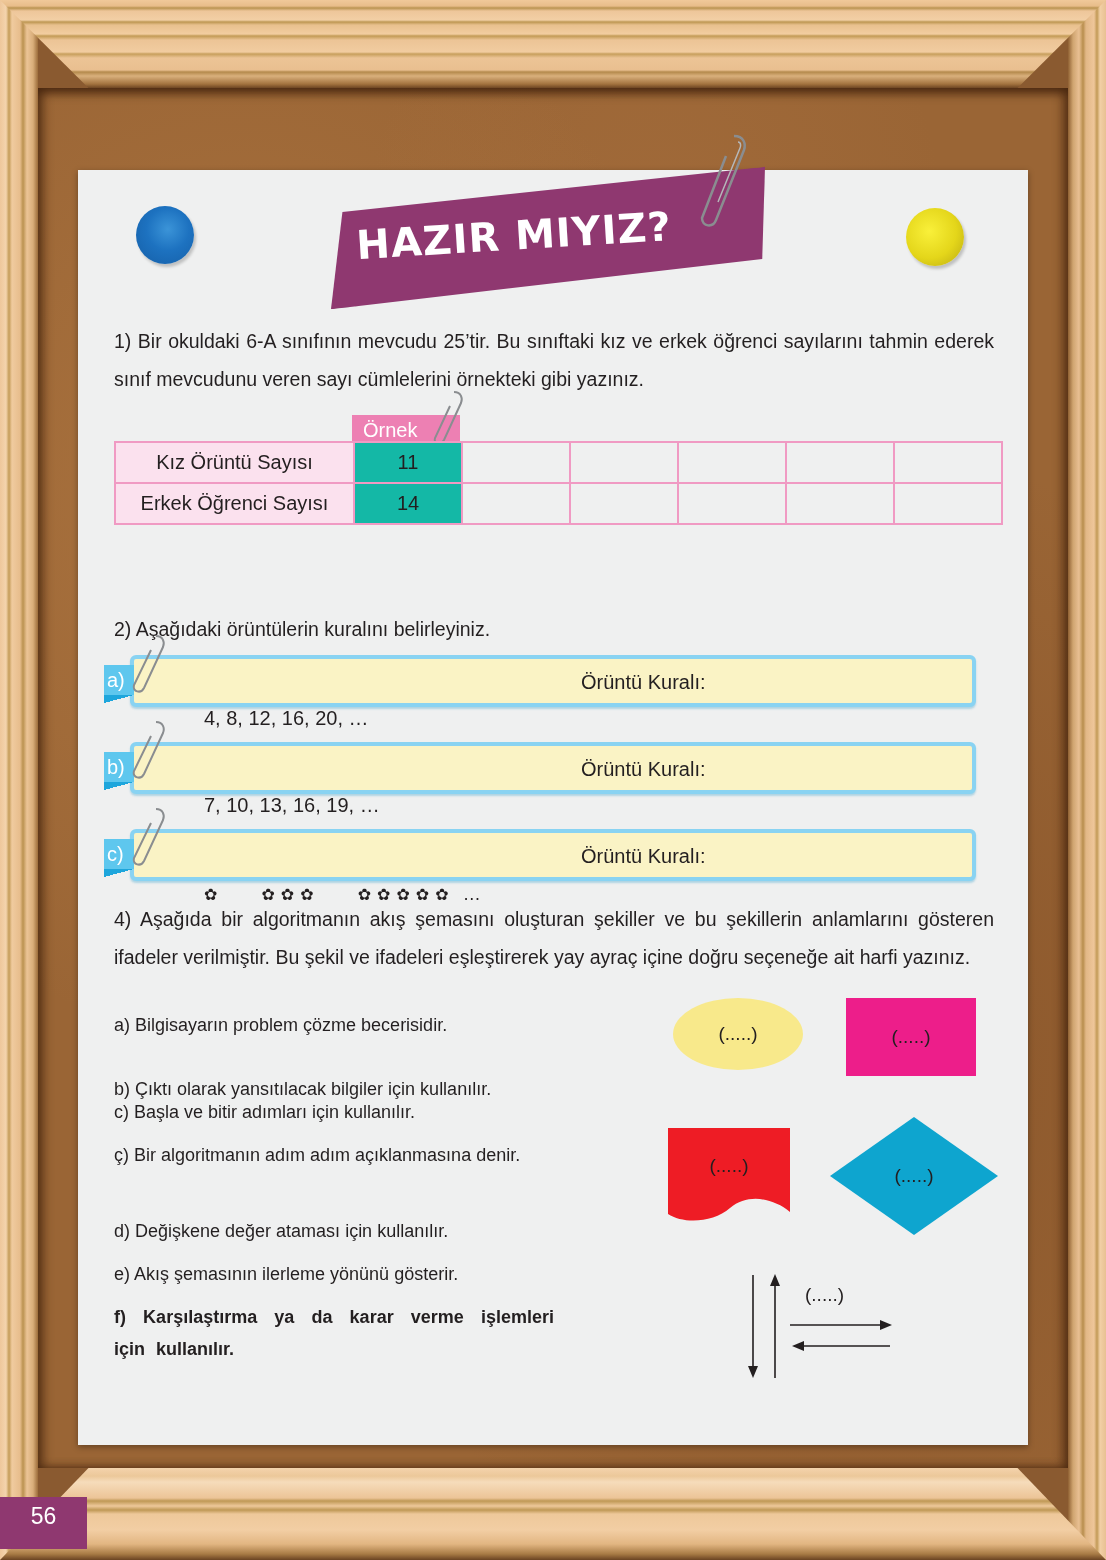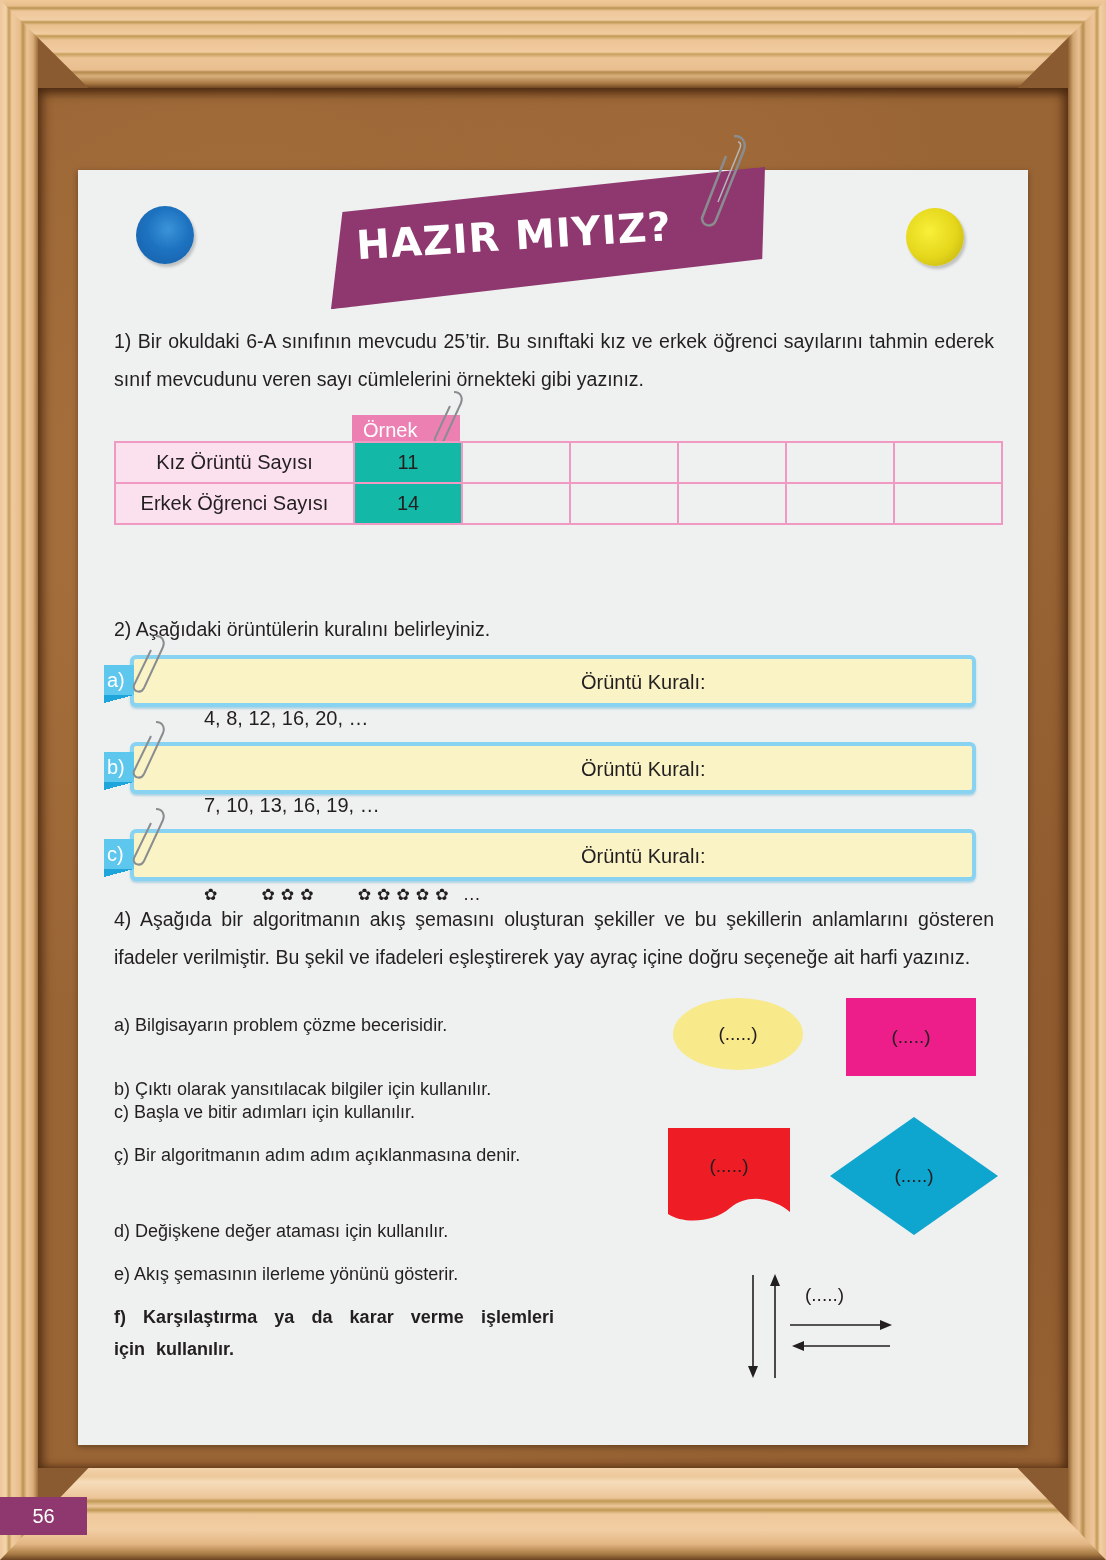--- a/index.html
+++ b/index.html
@@ -120,22 +120,22 @@
   .shape { position: absolute; display: flex; align-items: center; justify-content: center; font-size: 19px; color: #231f20; }
   .ellipse { left: 673px; top: 998px; width: 130px; height: 72px; border-radius: 50%; background: #f8e98b; }
   .rect-pink { left: 846px; top: 998px; width: 130px; height: 78px; background: #ed1e8a; }
   .doc-red { left: 668px; top: 1128px; width: 122px; height: 96px; }
   .diamond { left: 830px; top: 1117px; width: 168px; height: 118px; }
   .arrows { position: absolute; left: 740px; top: 1270px; width: 160px; height: 115px; }
   .arrow-label { position: absolute; left: 805px; top: 1284px; font-size: 19px; color: #231f20; }
 
   
   .page-num {
-    position: absolute; left: 0; top: 1497px; width: 87px; height: 38px;
-    background: #8f3870; color: #fff; font-size: 20px; line-height: 38px; text-align: center;
+    position: absolute; left: 0; top: 1497px; width: 87px; height: 52px;
+    background: #8f3870; color: #fff; font-size: 23px; line-height: 38px; text-align: center;
   }
 </style>
 </head>
 <body>
 
 <div class="frame">
   <div class="cork"></div>
   <div class="wood-left"></div>
   <div class="wood-right"></div>
   <div class="wood-top"></div>

